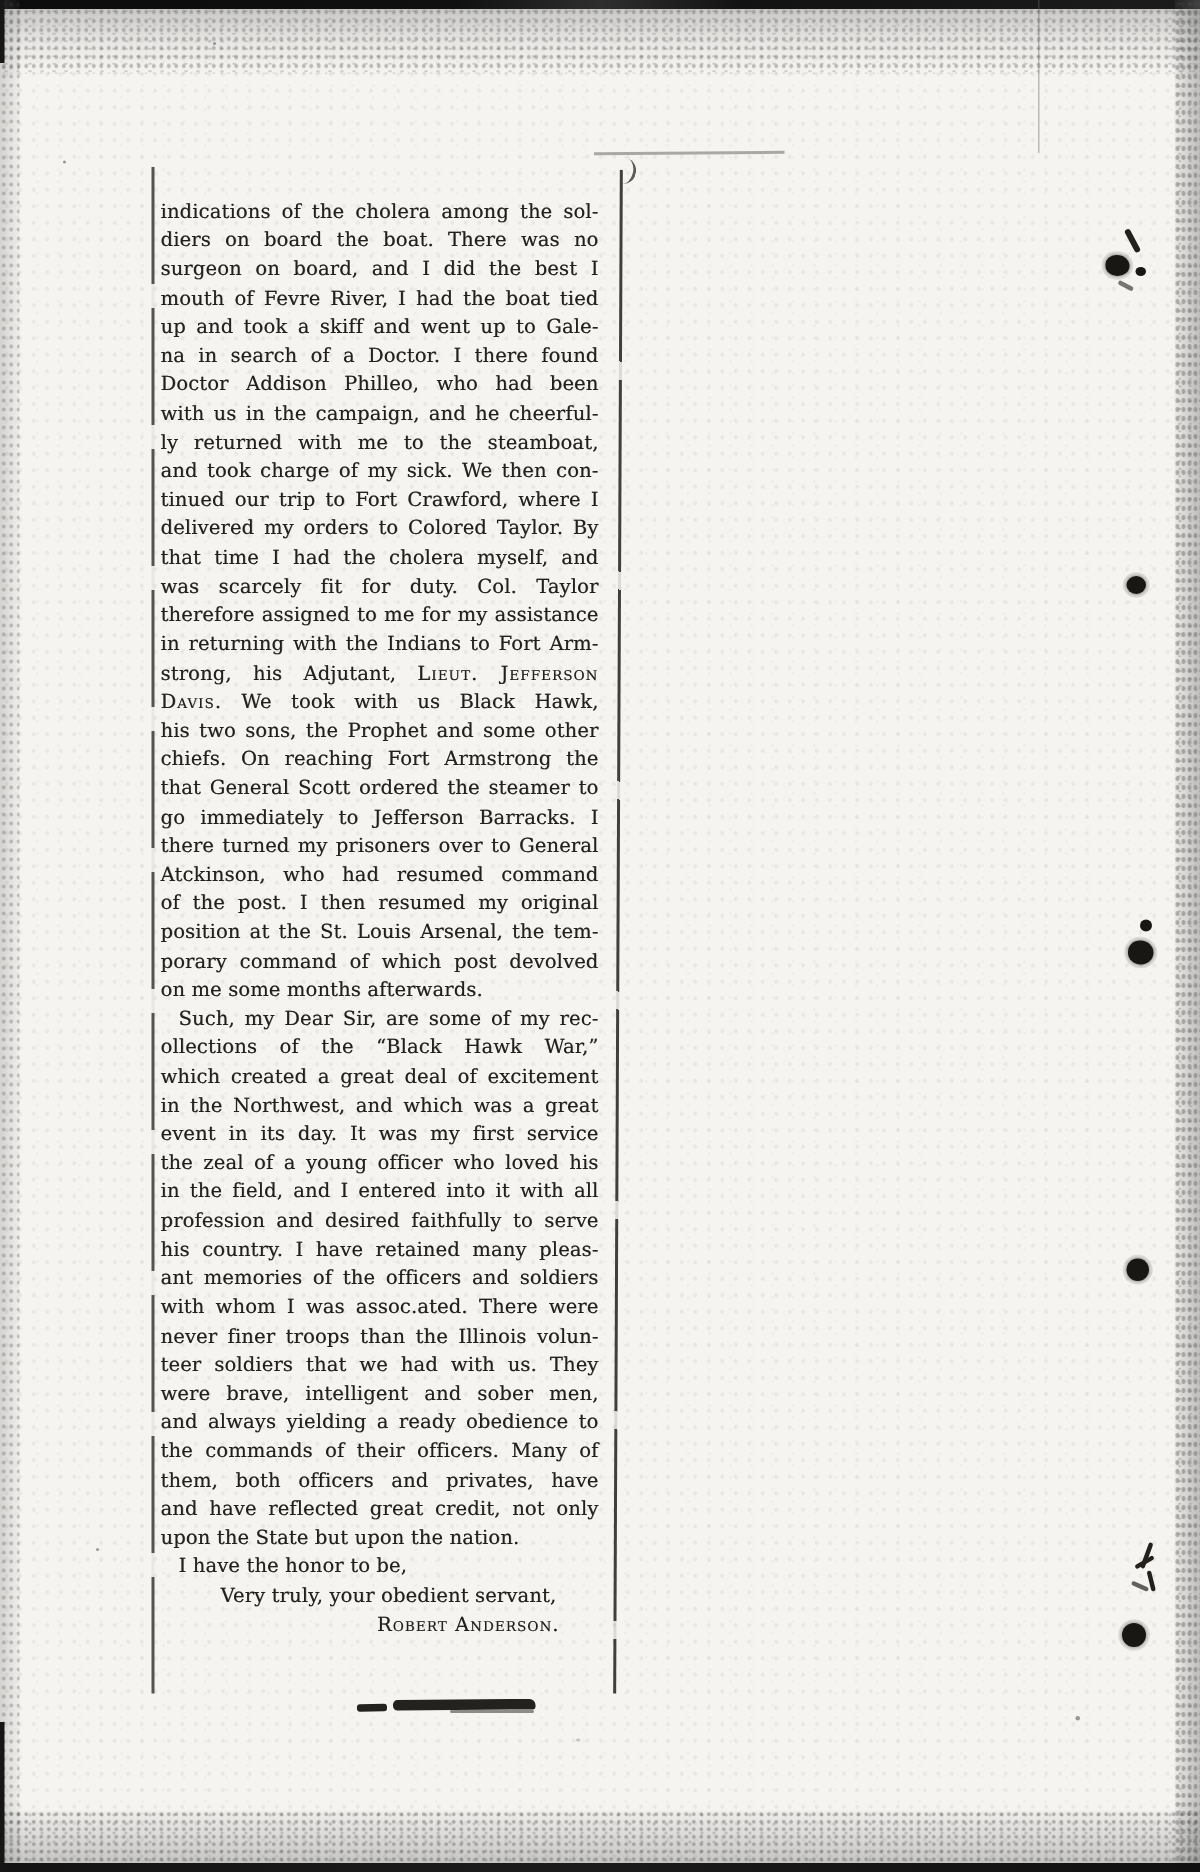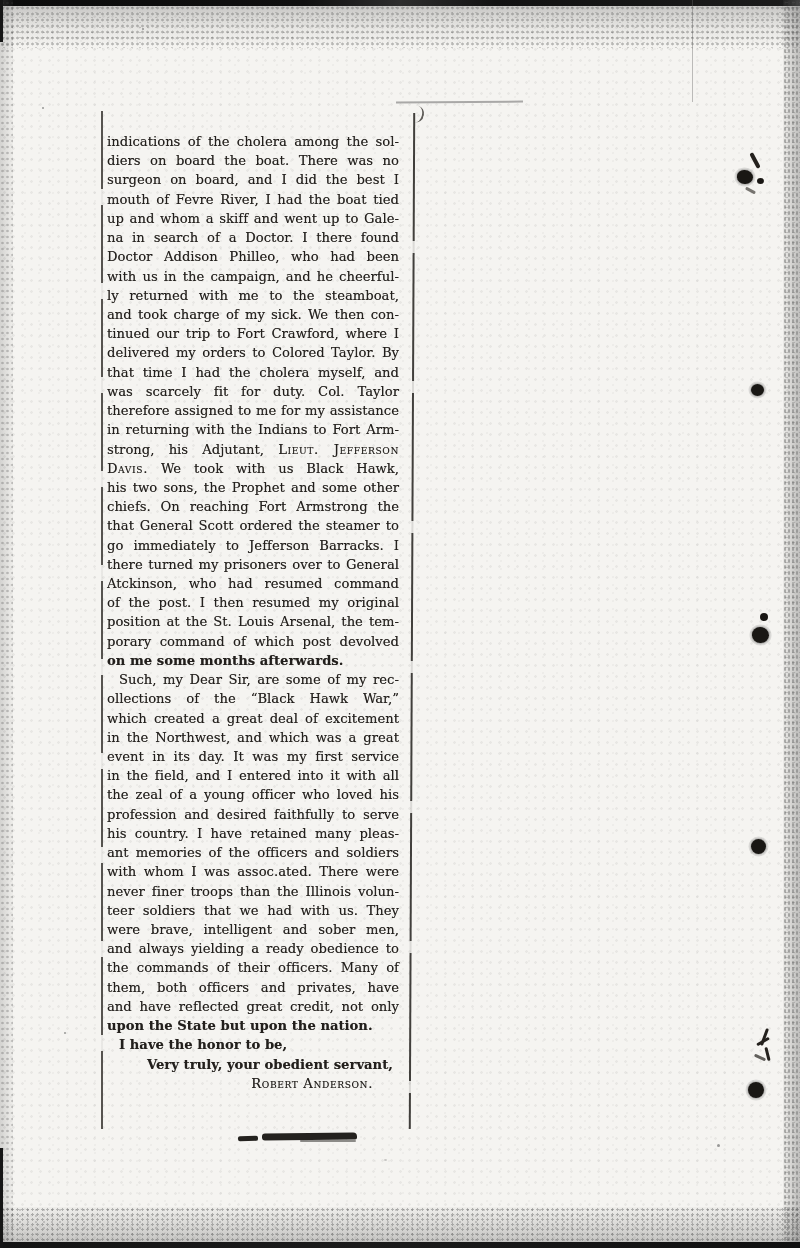--- a/index.html
+++ b/index.html
@@ -91,21 +91,21 @@
   #clipping-text{
     position:absolute;left:107px;top:111px;width:292px;
     color:var(--ink);
     font-size:13px;
     letter-spacing:0.1px;
     text-shadow:0.25px 0 0 rgba(34,31,28,0.55);
     margin-top:21px;
   }
   .line{height:19.22px;line-height:19.22px;white-space:nowrap;overflow:visible;}
   .just{text-align:justify;text-align-last:justify;}
-  .align-left{text-align:left;font-weight:bold;}
+  .align-left{text-align:left;}
   .align-right{text-align:right;padding-right:26px;}
   .sc{font-variant:small-caps;letter-spacing:0.7px;}
   
   .end-bar{position:absolute;background:#24221f;border-radius:2px;}
   #end-bar-1{left:238px;top:1136px;width:20px;height:5px;transform:rotate(-1deg);}
   #end-bar-2{left:262px;top:1133px;width:95px;height:6.5px;border-radius:3px 4px 2px 3px;transform:rotate(-0.5deg);}
   #end-bar-3{left:300px;top:1140px;width:56px;height:2px;opacity:.5;}
   
   .blot{position:absolute;background:#191714;border-radius:50%;}
   .blot-ring{box-shadow:0 0 0 2.5px rgba(110,110,110,0.18), 0 0 1px 1px rgba(60,60,60,0.25);}
@@ -135,21 +135,21 @@
 
 <div id="rule-left"></div>
 <div id="rule-right"></div>
 <div id="paren-mark"></div>
 
 <div id="clipping-text">
     <div class="line just"><span>indications of the cholera among the sol-</span></div>
     <div class="line just"><span>diers on board the boat. There was no</span></div>
     <div class="line just"><span>surgeon on board, and I did the best I</span></div>
     <div class="line just"><span>mouth of Fevre River, I had the boat tied</span></div>
-    <div class="line just"><span>up and whom a skiff and went up to Gale-</span></div>
+    <div class="line just"><span>up and took a skiff and went up to Gale-</span></div>
     <div class="line just"><span>na in search of a Doctor. I there found</span></div>
     <div class="line just"><span>Doctor Addison Philleo, who had been</span></div>
     <div class="line just"><span>with us in the campaign, and he cheerful-</span></div>
     <div class="line just"><span>ly returned with me to the steamboat,</span></div>
     <div class="line just"><span>and took charge of my sick. We then con-</span></div>
     <div class="line just"><span>tinued our trip to Fort Crawford, where I</span></div>
     <div class="line just"><span>delivered my orders to Colored Taylor. By</span></div>
     <div class="line just"><span>that time I had the cholera myself, and</span></div>
     <div class="line just"><span>was scarcely fit for duty. Col. Taylor</span></div>
     <div class="line just"><span>therefore assigned to me for my assistance</span></div>
@@ -164,22 +164,22 @@
     <div class="line just"><span>Atckinson, who had resumed command</span></div>
     <div class="line just"><span>of the post. I then resumed my original</span></div>
     <div class="line just"><span>position at the St. Louis Arsenal, the tem-</span></div>
     <div class="line just"><span>porary command of which post devolved</span></div>
     <div class="line align-left"><span>on me some months afterwards.</span></div>
     <div class="line just" style="text-indent: 12px;"><span>Such, my Dear Sir, are some of my rec-</span></div>
     <div class="line just"><span>ollections of the “Black Hawk War,”</span></div>
     <div class="line just"><span>which created a great deal of excitement</span></div>
     <div class="line just"><span>in the Northwest, and which was a great</span></div>
     <div class="line just"><span>event in its day. It was my first service</span></div>
+    <div class="line just"><span>the zeal of a young officer who loved his</span></div>
     <div class="line just"><span>in the field, and I entered into it with all</span></div>
-    <div class="line just"><span>the zeal of a young officer who loved his</span></div>
     <div class="line just"><span>profession and desired faithfully to serve</span></div>
     <div class="line just"><span>his country. I have retained many pleas-</span></div>
     <div class="line just"><span>ant memories of the officers and soldiers</span></div>
     <div class="line just"><span>with whom I was assoc.ated. There were</span></div>
     <div class="line just"><span>never finer troops than the Illinois volun-</span></div>
     <div class="line just"><span>teer soldiers that we had with us. They</span></div>
     <div class="line just"><span>were brave, intelligent and sober men,</span></div>
     <div class="line just"><span>and always yielding a ready obedience to</span></div>
     <div class="line just"><span>the commands of their officers. Many of</span></div>
     <div class="line just"><span>them, both officers and privates, have</span></div>

